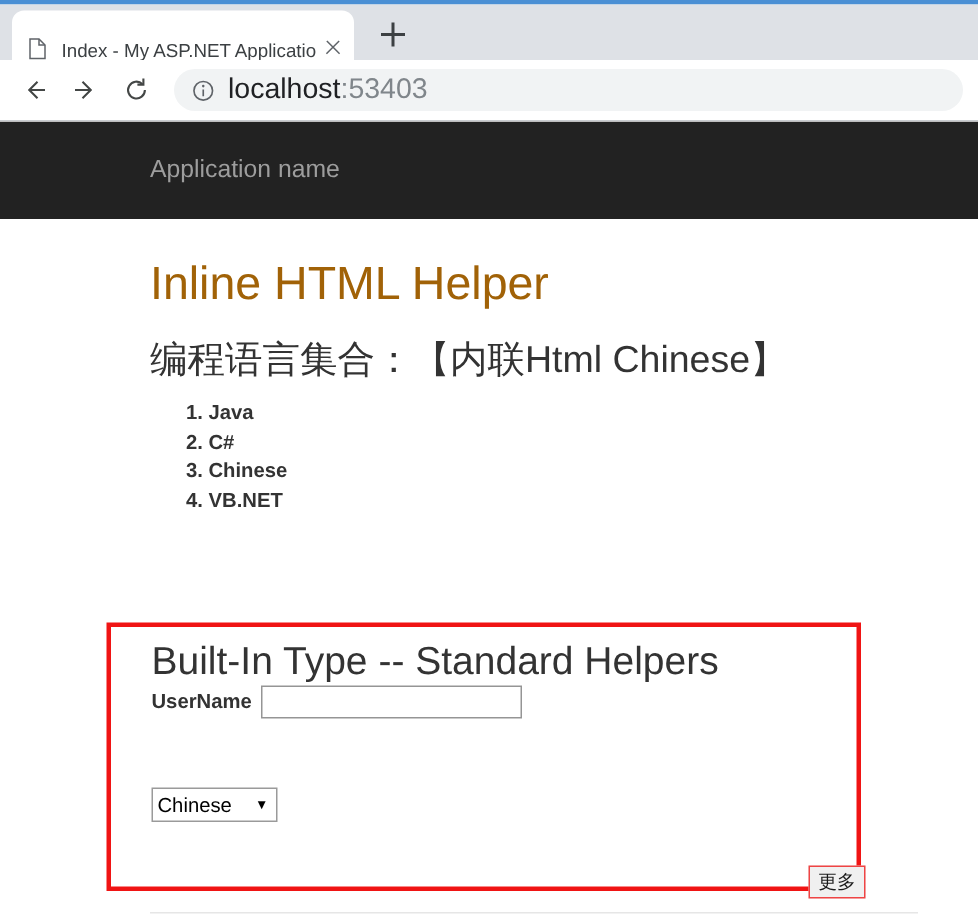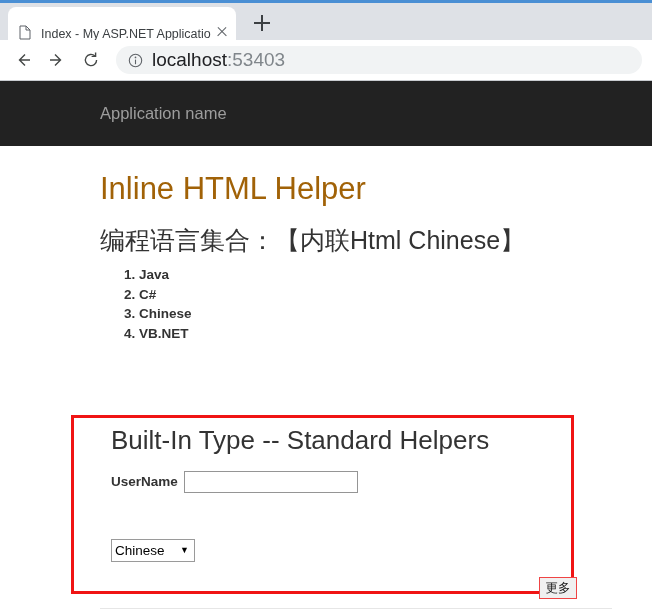--- a/index.html
+++ b/index.html
@@ -184,36 +184,35 @@
     position: absolute;
     left: 71px;
     top: 334px;
     width: 503px;
     height: 179px;
     border: 3px solid #f01414;
     box-sizing: border-box;
     background: #ffffff;
   }
   .redbox-inner {
-    padding: 6px 0 0 37px;
+    padding: 6px 0 0 27px;
     position: relative;
     height: 100%;
     box-sizing: border-box;
   }
   h2.box-title {
     font-size: 26px;
     font-weight: normal;
     color: #333333;
     margin: 0;
     line-height: 1.25;
   }
   .field-row {
     display: flex;
     align-items: center;
-    margin-top: 14px;
   }
   .field-label {
     font-size: 13.5px;
     font-weight: bold;
     color: #333333;
     margin-right: 6px;
   }
   .field-label.w-user { min-width: 0; }
   .text-input {
     height: 22px;

